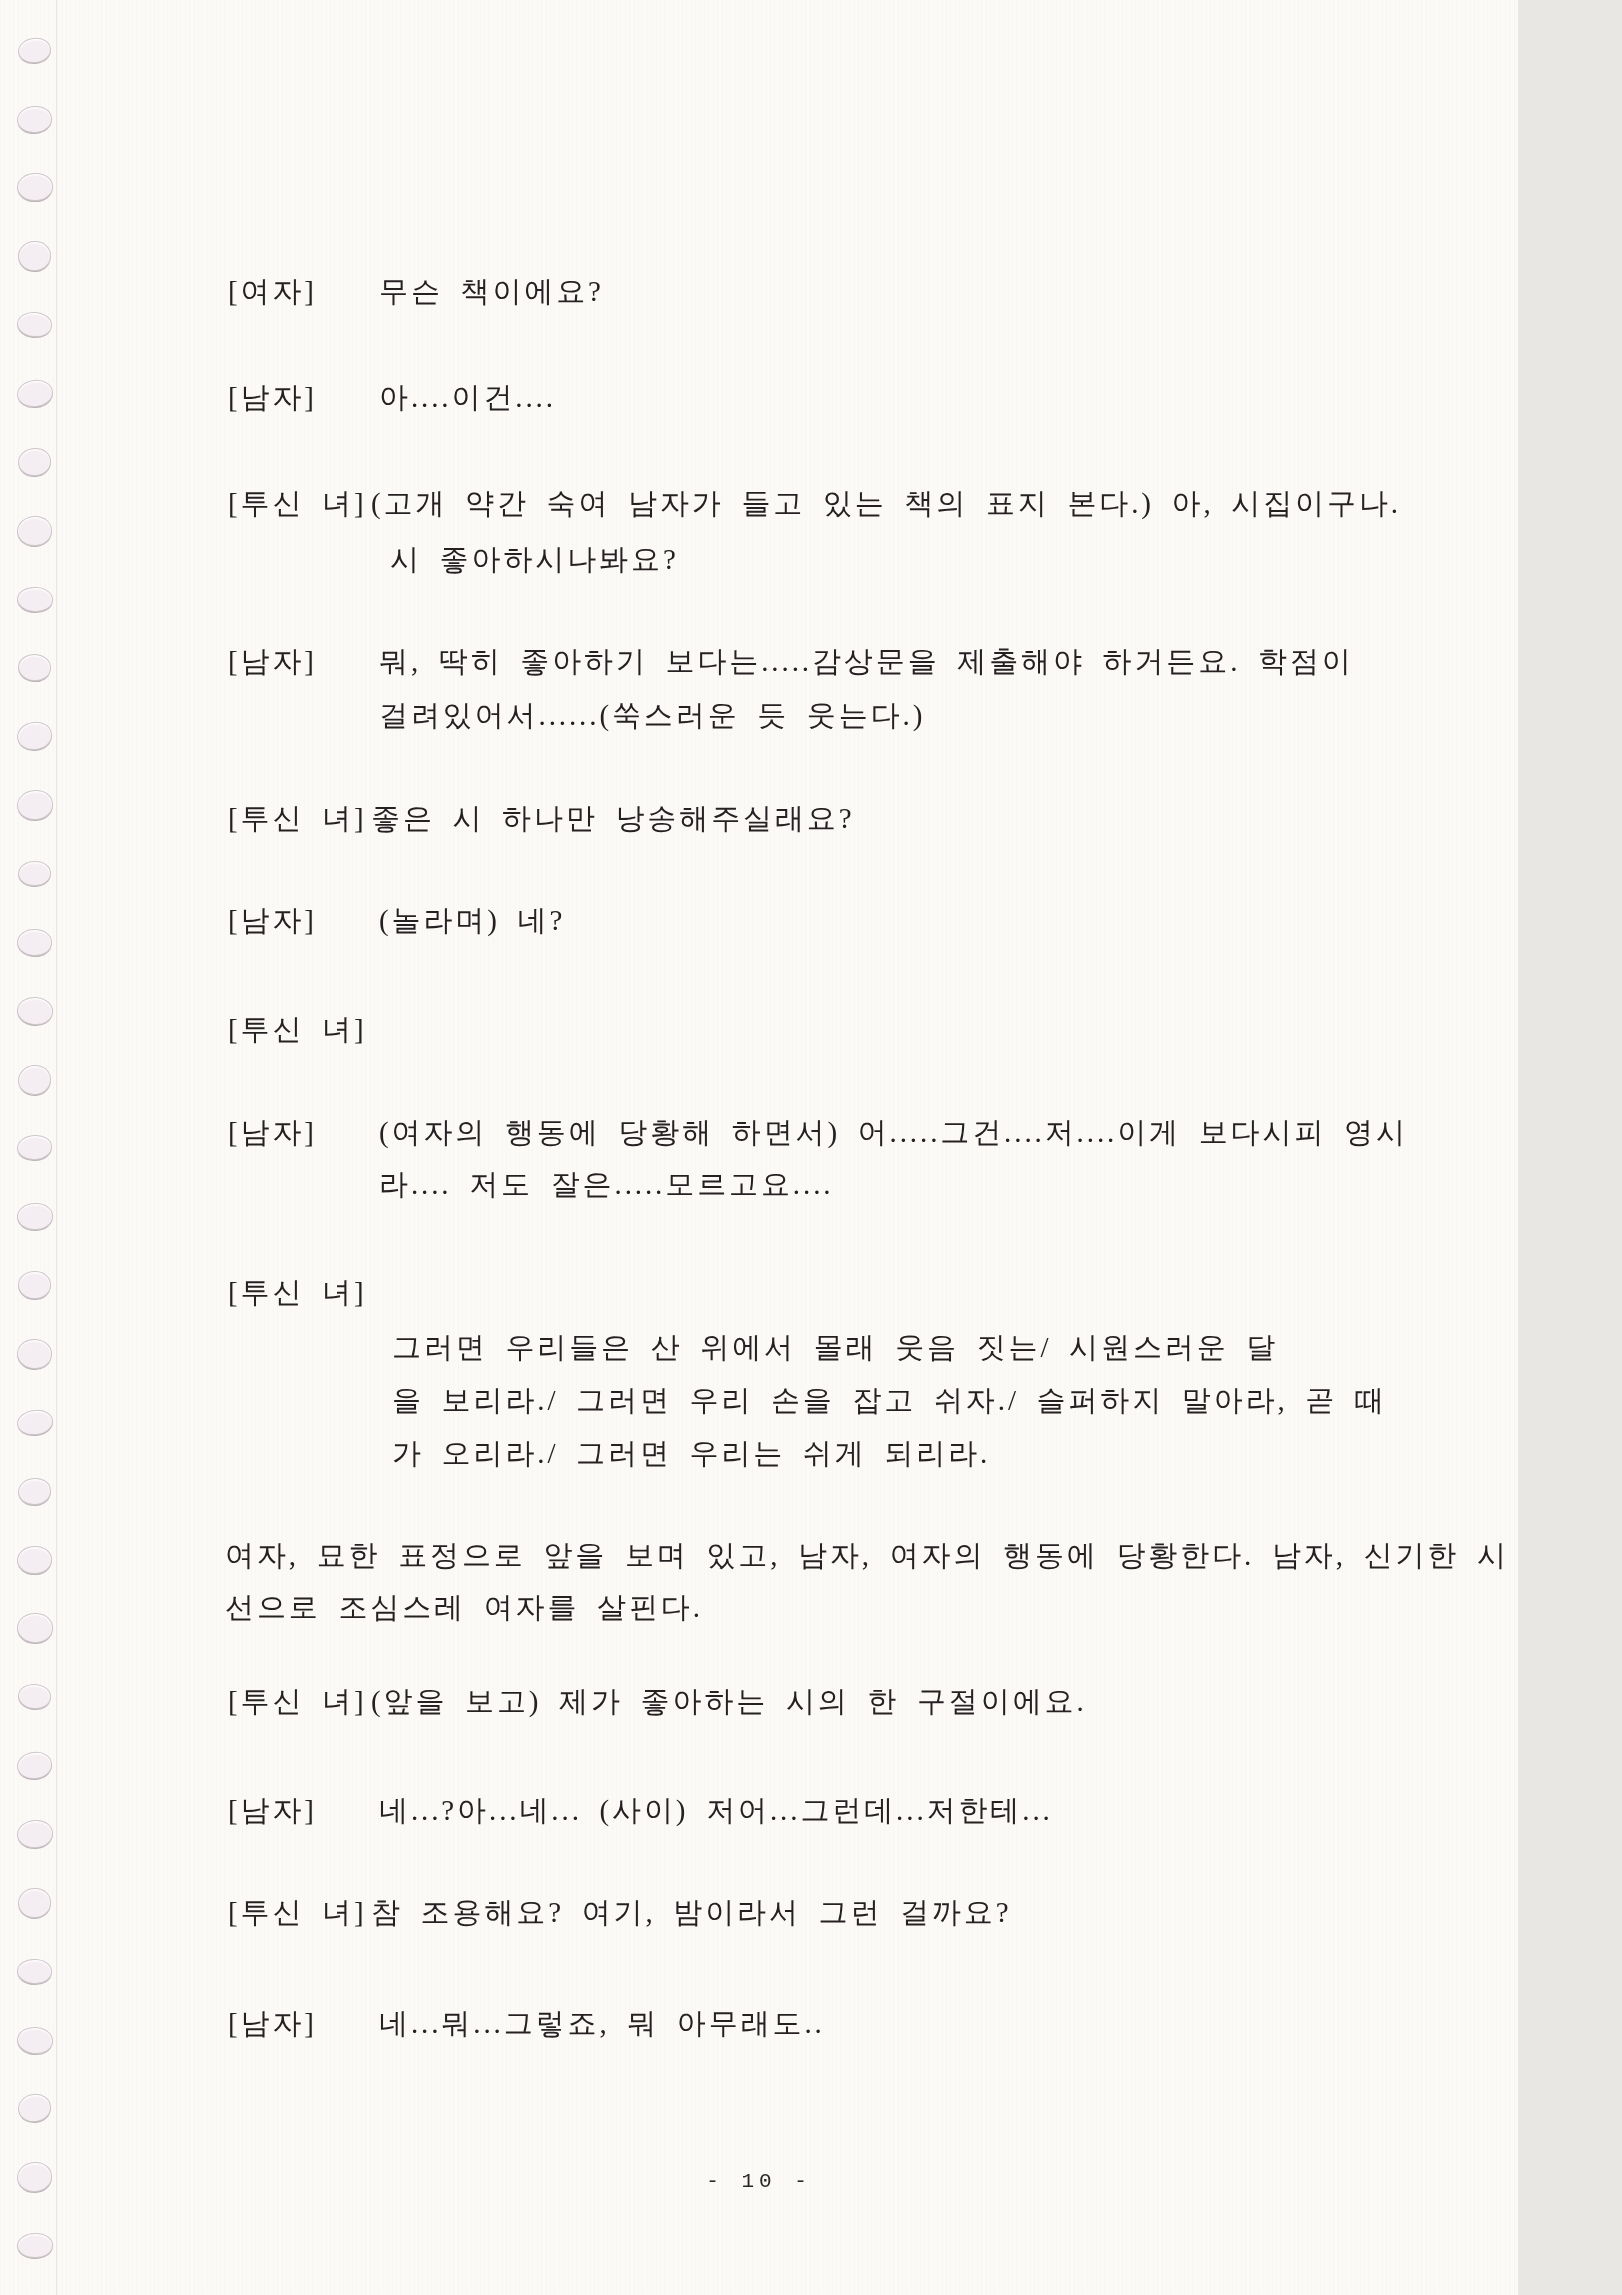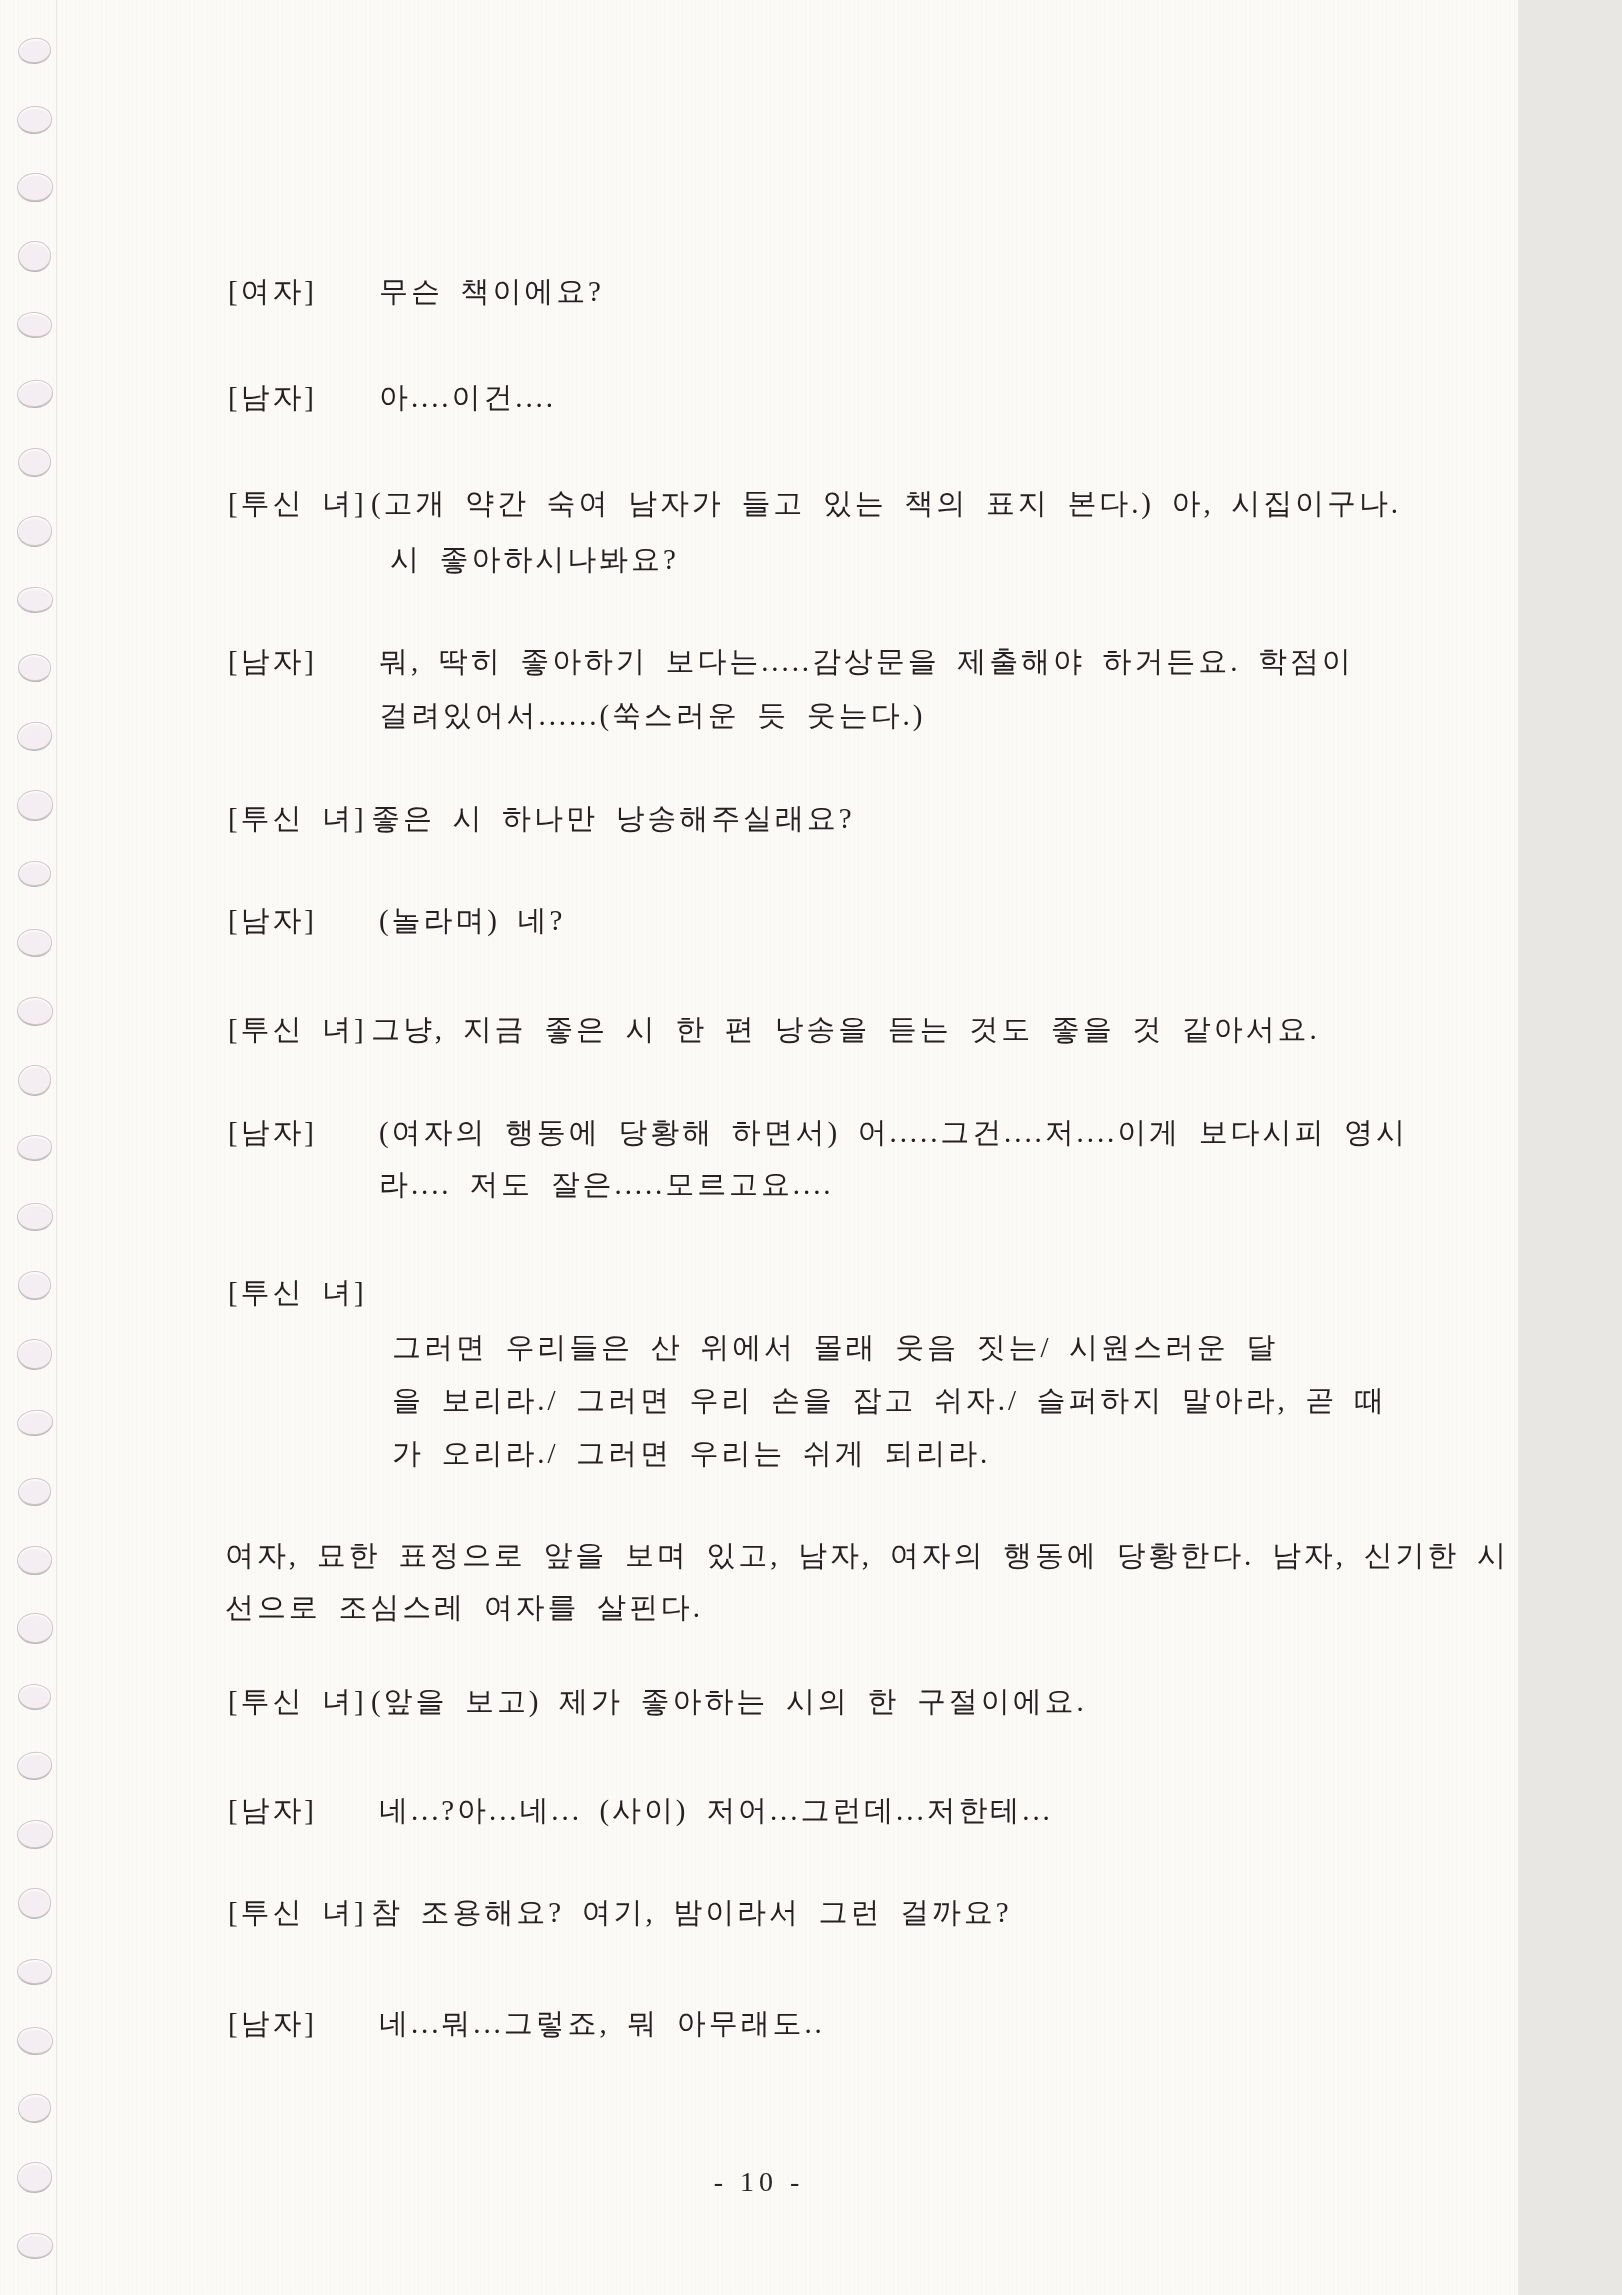--- a/index.html
+++ b/index.html
@@ -39,22 +39,22 @@
     letter-spacing:0.10em;
     word-spacing:0.26em;
     white-space:nowrap;
   }
   .line .speaker{position:absolute;left:228px;}
   .line .text{position:absolute;}
   .it{}
   .pagenum{
     position:absolute;left:0;top:2166px;width:100%;height:31px;line-height:31px;
     text-align:center;
-    font-family:Liberation Serif, serif;
-    font-size:28px;letter-spacing:5px;color:#2a2528;
+    font-family:Liberation Mono, monospace;
+    font-size:21px;letter-spacing:5px;color:#2a2528;
   }
 </style>
 </head>
 <body>
 
 <div class="page">
   <div class="texture"></div>
   <div class="crease"></div>
   <div id="holes">
       <div class="hole" style="width: 31px; height: 23px; left: 18px; top: 38px; transform: rotate(-6deg);"></div>
@@ -117,21 +117,20 @@
       <div class="line" style="top: 790px;">
         <span class="speaker">[투신 녀]</span>
         <span class="text" style="left: 371px;"><span>좋은 시 하나만 낭송해주실래요?</span></span>
       </div>
       <div class="line" style="top: 892px;">
         <span class="speaker">[남자]</span>
         <span class="text" style="left: 379px;"><span class="it">(놀라며)</span><span> 네?</span></span>
       </div>
       <div class="line" style="top: 1001px;">
         <span class="speaker">[투신 녀]</span>
-        <span class="text" style="left: 371px;"><span>그냥, 지금 좋은 시 한 편 낭송을 듣는 것도 좋을 것 같아서요.</span></span>
       </div>
       <div class="line" style="top: 1104px;">
         <span class="speaker">[남자]</span>
         <span class="text" style="left: 379px;"><span class="it">(여자의 행동에 당황해 하면서)</span><span> 어.....그건....저....이게 보다시피 영시</span></span>
       </div>
       <div class="line" style="top: 1156px;">
         <span class="text" style="left: 379px;"><span>라.... 저도 잘은.....모르고요....</span></span>
       </div>
       <div class="line" style="top: 1264px;">
         <span class="speaker">[투신 녀]</span>

